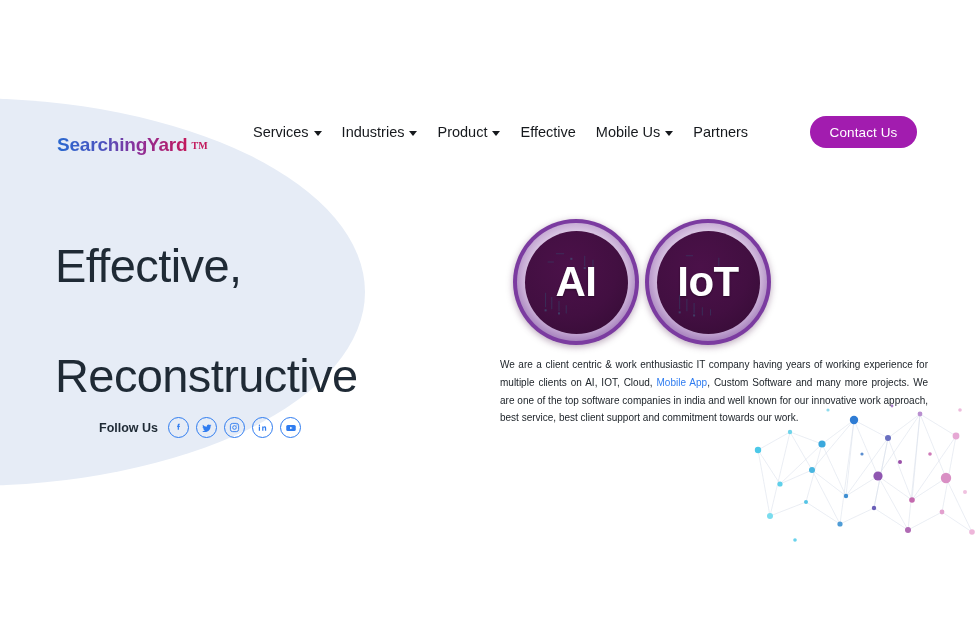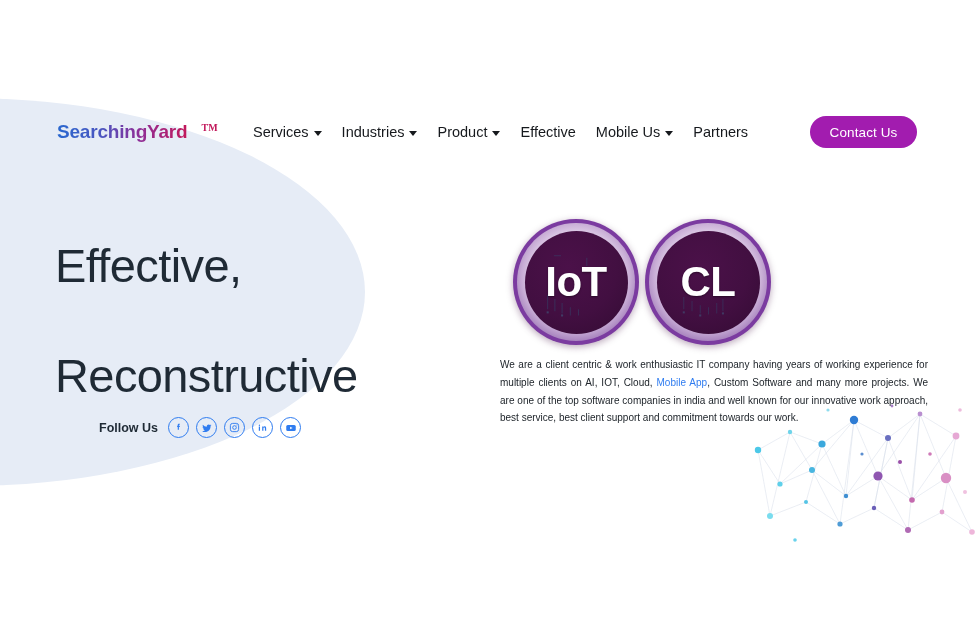--- a/index.html
+++ b/index.html
@@ -49,23 +49,22 @@
     display: flex;
     align-items: center;
   }
 
   #brand-logo {
     position: absolute;
     left: 57px;
     top: 0;
     height: 48px;
     display: flex;
-    align-items: center;
+    align-items: flex-end;
     text-decoration: none;
-    gap: 10px;
   }
   #brand-logo-text {
     font-size: 19px;
     font-weight: bold;
     letter-spacing: -0.2px;
     background: linear-gradient(90deg, #2a68cf 0%, #4a55c0 34%, #8c2f99 62%, #c2185b 100%);
     -webkit-background-clip: text;
     background-clip: text;
     color: transparent;
     -webkit-text-fill-color: transparent;
@@ -368,51 +367,52 @@
       <svg width="12" height="12" viewBox="0 0 24 24">
           <rect x="2.5" y="6" width="19" height="12" rx="3" fill="#2f7cf0"></rect>
           <path d="M10.2 9.5l5 2.5-5 2.5z" fill="#ffffff"></path>
         </svg>
     </span>
   </div>
 </div>
 
 <div id="badges-row">
 
+  <div class="tech-badge">
+    <div class="tech-badge-ring">
+      <div class="tech-badge-inner">
+        <svg class="badge-circuit" viewBox="0 0 100 100">
+          <g stroke="#2b6a86" stroke-width="1" opacity="0.55">
+            <path d="M20 60 v14 M26 64 v12 M33 68 v10 M40 72 v8 M58 24 v10 M66 28 v8 M30 22 h8 M22 30 h6"></path>
+          </g>
+          <g fill="#3f8fa8" opacity="0.6">
+            <rect x="19" y="76" width="2" height="2"></rect>
+              <rect x="32" y="79" width="2" height="2"></rect>
+            <rect x="57" y="35" width="2" height="2"></rect>
+              <rect x="44" y="26" width="2" height="2"></rect>
+          </g>
+        </svg>
+        <span class="tech-badge-label">AI</span>
+      </div>
+    </div>
+  </div>
 
   <div class="tech-badge">
     <div class="tech-badge-ring">
       <div class="tech-badge-inner">
         <svg class="badge-circuit" viewBox="0 0 100 100">
           <g stroke="#2b6a86" stroke-width="1" opacity="0.55">
             <path d="M22 62 v14 M29 66 v12 M36 70 v10 M44 74 v8 M52 76 v6 M60 26 v8 M28 24 h7"></path>
           </g>
           <g fill="#3f8fa8" opacity="0.6">
             <rect x="21" y="78" width="2" height="2"></rect>
               <rect x="35" y="81" width="2" height="2"></rect>
             <rect x="59" y="35" width="2" height="2"></rect>
           </g>
         </svg>
         <span class="tech-badge-label">IoT</span>
       </div>
     </div>
   </div>
 
-  <div class="tech-badge">
-    <div class="tech-badge-ring">
-      <div class="tech-badge-inner">
-        <svg class="badge-circuit" viewBox="0 0 100 100">
-          <g stroke="#2b6a86" stroke-width="1" opacity="0.5">
-            <path d="M26 64 v12 M34 68 v10 M42 72 v8 M50 74 v7 M58 70 v10 M64 66 v12"></path>
-          </g>
-          <g fill="#3f8fa8" opacity="0.55">
-            <rect x="25" y="78" width="2" height="2"></rect>
-              <rect x="41" y="81" width="2" height="2"></rect>
-            <rect x="63" y="79" width="2" height="2"></rect>
-          </g>
-        </svg>
-        <span class="tech-badge-label">CL</span>
-      </div>
-    </div>
-  </div>
 </div>
 
 <p id="hero-paragraph"><span>We are a client centric &amp; work enthusiastic IT company having years of working experience for multiple clients on AI, IOT, Cloud, </span><a id="hero-paragraph-link" href="#">Mobile App</a><span>, Custom Software and many more projects. We are one of the top software companies in india and well known for our innovative work approach, best service, best client support and commitment towards our work.</span></p>
 
 </body></html>

